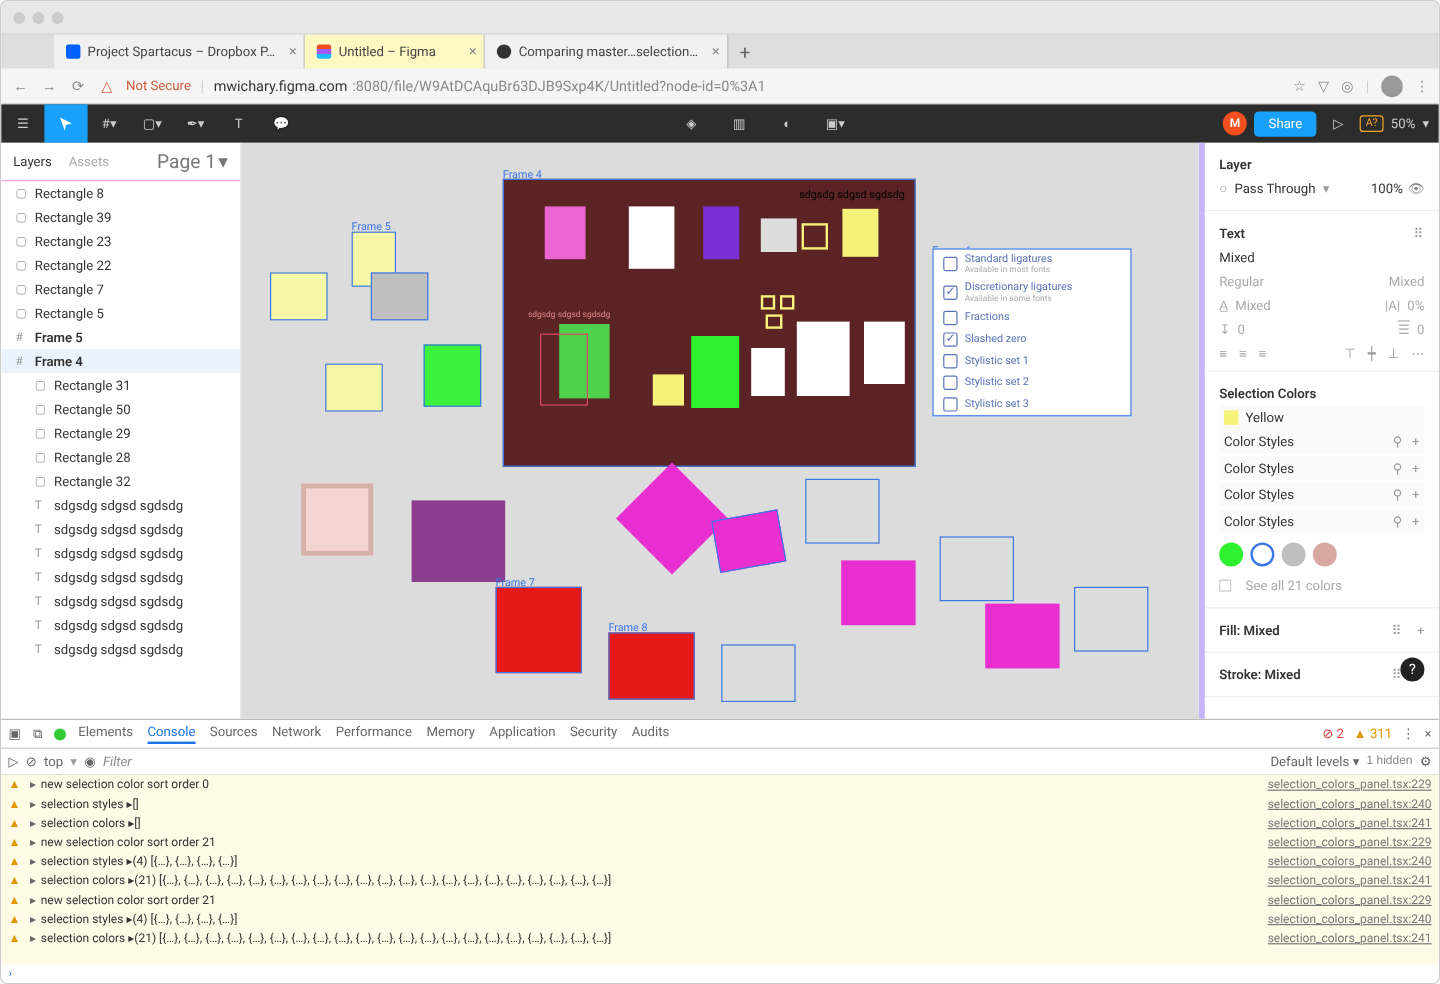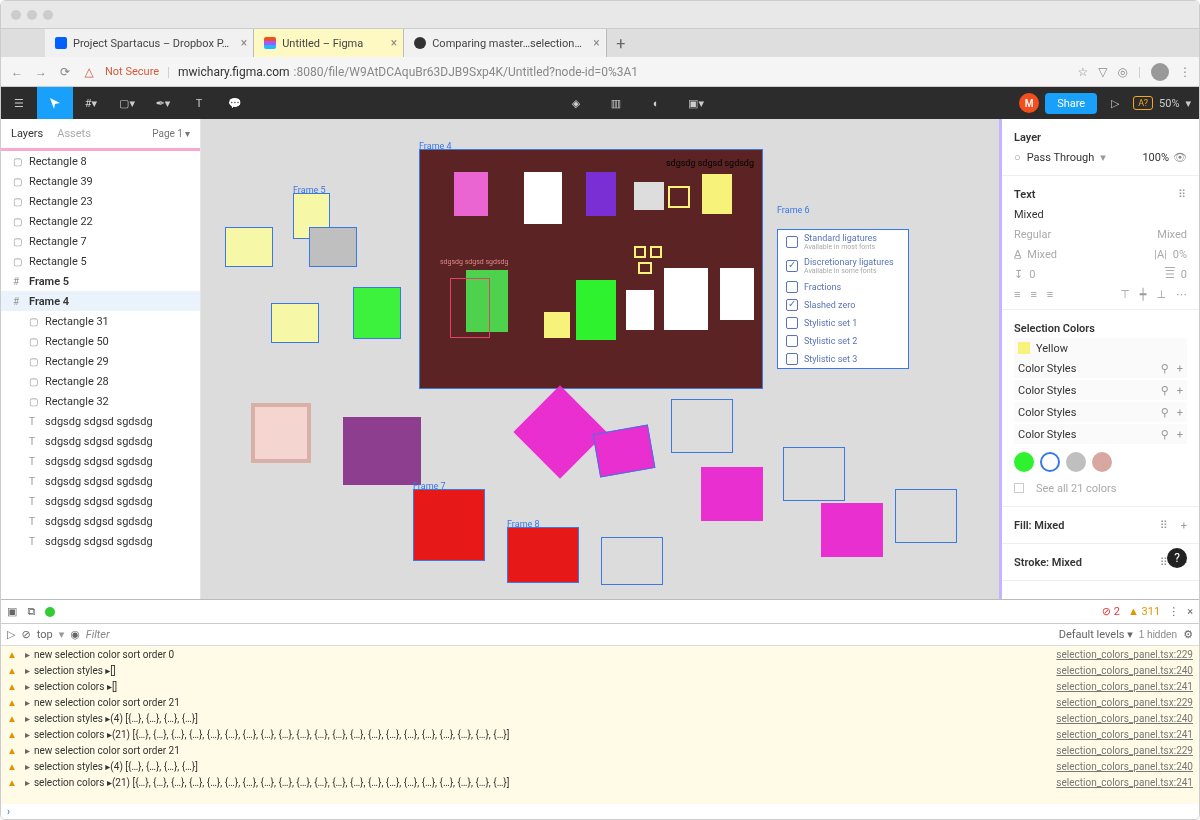--- a/index.html
+++ b/index.html
@@ -30,37 +30,37 @@
 .top-center { flex: 1; display: flex; justify-content: center; gap: 4px; }
 .top-right { display: flex; align-items: center; gap: 6px; padding-right: 8px; }
 .user-chip { width: 20px; height: 20px; border-radius: 50%; background: #f24e1e; color: #fff; font-size: 10px; display: flex; align-items: center; justify-content: center; font-weight: 600; }
 .share-btn { background: #18a0fb; color: #fff; padding: 4px 12px; border-radius: 4px; font-size: 11px; }
 .play-btn { width: 24px; text-align: center; color: #ccc; }
 .a-badge { border: 1px solid #f5a623; color: #f5a623; padding: 1px 4px; border-radius: 3px; font-size: 9px; }
 .zoom { color: #ccc; font-size: 11px; }
 
 .app-body { flex: 1; display: flex; min-height: 0; }
 .left-panel { width: 200px; background: #fff; border-right: 1px solid #e5e5e5; display: flex; flex-direction: column; font-size: 11px; }
-.lp-head { display: flex; align-items: center; border-bottom: 3px solid #f9a8d4; height: 32px; padding: 0 10px; }
+.lp-head { display: flex; align-items: center; border-bottom: 1px solid #f9a8d4; height: 32px; padding: 0 10px; }
 .lp-tab { padding-right: 14px; color: #333; }
 .lp-tab.inactive { color: #aaa; }
-.lp-page { margin-left: auto; font-size: 10px; color: #777; display:flex; align-items:center; gap:2px; }
+.lp-page { margin-left: auto; font-size: 16px; color: #777; display:flex; align-items:center; gap:2px; }
 .layer-list { flex: 1; overflow: auto; }
 .layer-list .layer { height: 20px; display: flex; align-items: center; gap: 6px; padding-left: 12px; color: #333; }
 .layer.indent { padding-left: 28px; }
 .layer.sel { background: #eaf3fb; }
 .layer .li-icon { width: 10px; color: #999; font-size: 10px; }
 .layer .li-icon.frame { color: #999; }
 
 .canvas { flex: 1; background: #dcdcdc; position: relative; overflow: hidden; }
 .shape { position: absolute; border: 1px solid #3a77e7; }
 .canvas-label { position:absolute; font-size:9px; color:#3a77e7; }
 .no-border { border: none; }
 
-.right-panel { width: 200px; background: #fff; border-left: 3px solid #c4b5fd; font-size: 11px; color: #333; overflow:auto; }
+.right-panel { width: 200px; background: #fff; border-left: 5px solid #c4b5fd; font-size: 11px; color: #333; overflow:auto; }
 .rp-section { border-bottom: 1px solid #eee; padding: 8px 12px; }
 .rp-row { display: flex; align-items: center; min-height: 20px; gap: 6px; }
 .rp-title { font-weight: 600; }
 .rp-muted { color: #aaa; }
 .rp-icons-row { display:flex; gap:10px; color:#999; margin-top:4px; }
 .opacity-box { margin-left: auto; display:flex; align-items:center; gap:4px; color:#333; }
 .eye { color:#888; }
 .sc-swatch { width: 12px; height: 12px; display: inline-block; }
 .cs-row { display:flex; align-items:center; justify-content:space-between; height:20px; background:#fafafa; padding:0 4px; margin-bottom:2px; }
 .cs-icons { display:flex; gap:8px; color:#999; }
@@ -294,21 +294,21 @@
           <div style="position:absolute; left:156px; top:130px; width:40px; height:60px; background:#2ef22e;"></div>
           <div style="position:absolute; left:214px; top:96px; width:12px; height:12px; border:2px solid #f7f27a;"></div>
           <div style="position:absolute; left:230px; top:96px; width:12px; height:12px; border:2px solid #f7f27a;"></div>
           <div style="position:absolute; left:218px; top:112px; width:14px; height:12px; border:2px solid #f7f27a;"></div>
           <div style="position:absolute; left:244px; top:118px; width:44px; height:62px; background:#fff;"></div>
           <div style="position:absolute; left:300px; top:118px; width:34px; height:52px; background:#fff;"></div>
           <div style="position:absolute; left:206px; top:140px; width:28px; height:40px; background:#fff;"></div>
         </div>
 
         <span class="canvas-label" style="left:576px; top:86px;">Frame 6</span>
-        <div class="frame6" style="left:576px; top:110px; width:132px;">
+        <div class="frame6" style="left:576px; top:88px; width:166px;">
           <div class="f6-row">
               <span class="f6-box"></span>
               <span><span>Standard ligatures</span><span class="f6-sub">Available in most fonts</span></span>
             </div>
           <div class="f6-row">
               <span class="f6-box checked"></span>
               <span><span>Discretionary ligatures</span><span class="f6-sub">Available in some fonts</span></span>
             </div>
           <div class="f6-row">
               <span class="f6-box"></span>
@@ -455,20 +455,31 @@
           <span class="help-badge">?</span>
         </div>
       </div>
     </div>
 
     <div class="devtools">
       <div class="dt-head">
         <span>▣</span>
         <span>⧉</span>
         <span style="width:10px;height:10px;border-radius:50%;background:#3c3;display:inline-block;"></span>
+        <span id="dt-tabs" style="display:flex; gap:12px;">
+            <span class="dt-tab">Elements</span>
+            <span class="dt-tab active">Console</span>
+            <span class="dt-tab">Sources</span>
+            <span class="dt-tab">Network</span>
+            <span class="dt-tab">Performance</span>
+            <span class="dt-tab">Memory</span>
+            <span class="dt-tab">Application</span>
+            <span class="dt-tab">Security</span>
+            <span class="dt-tab">Audits</span>
+          </span>
         <span class="dt-right">
           <span class="dt-err">⊘ <span>2</span></span>
           <span class="dt-warn-c">▲ <span>311</span></span>
           <span>⋮</span>
           <span>×</span>
         </span>
       </div>
       <div class="dt-sub">
         <span>▷</span>
         <span>⊘</span>

